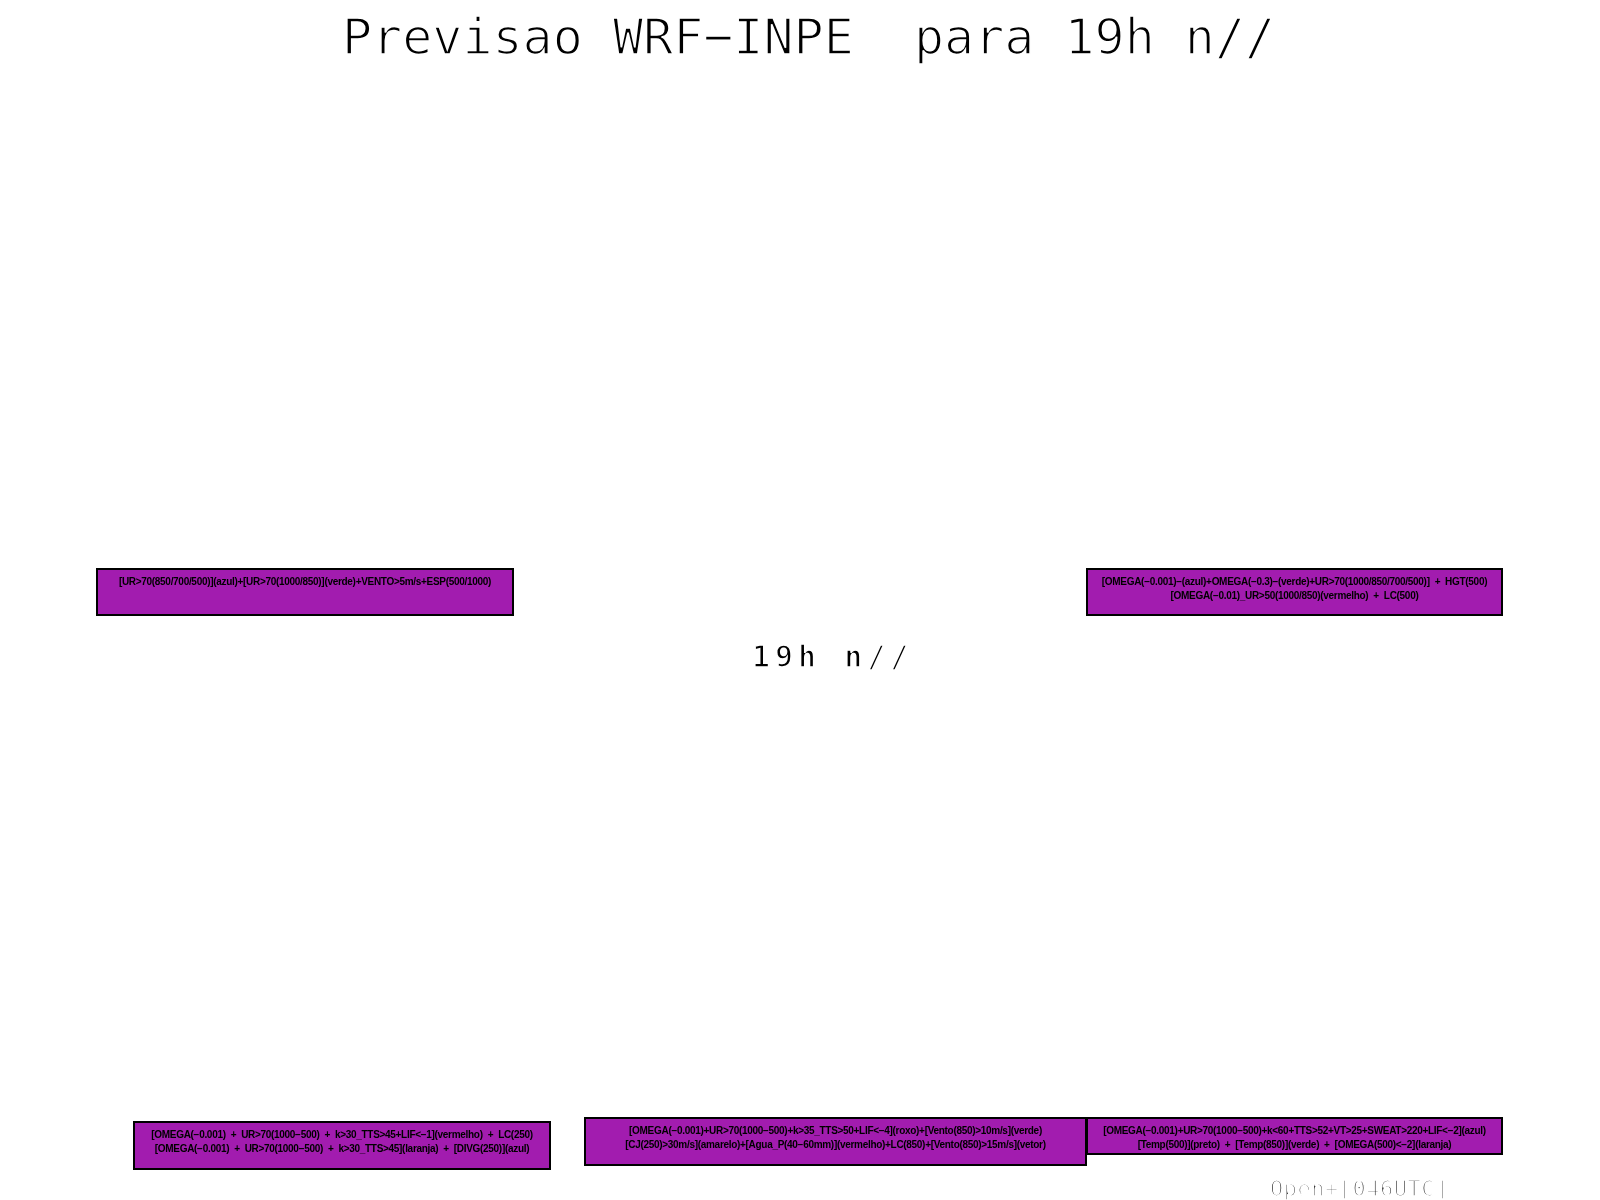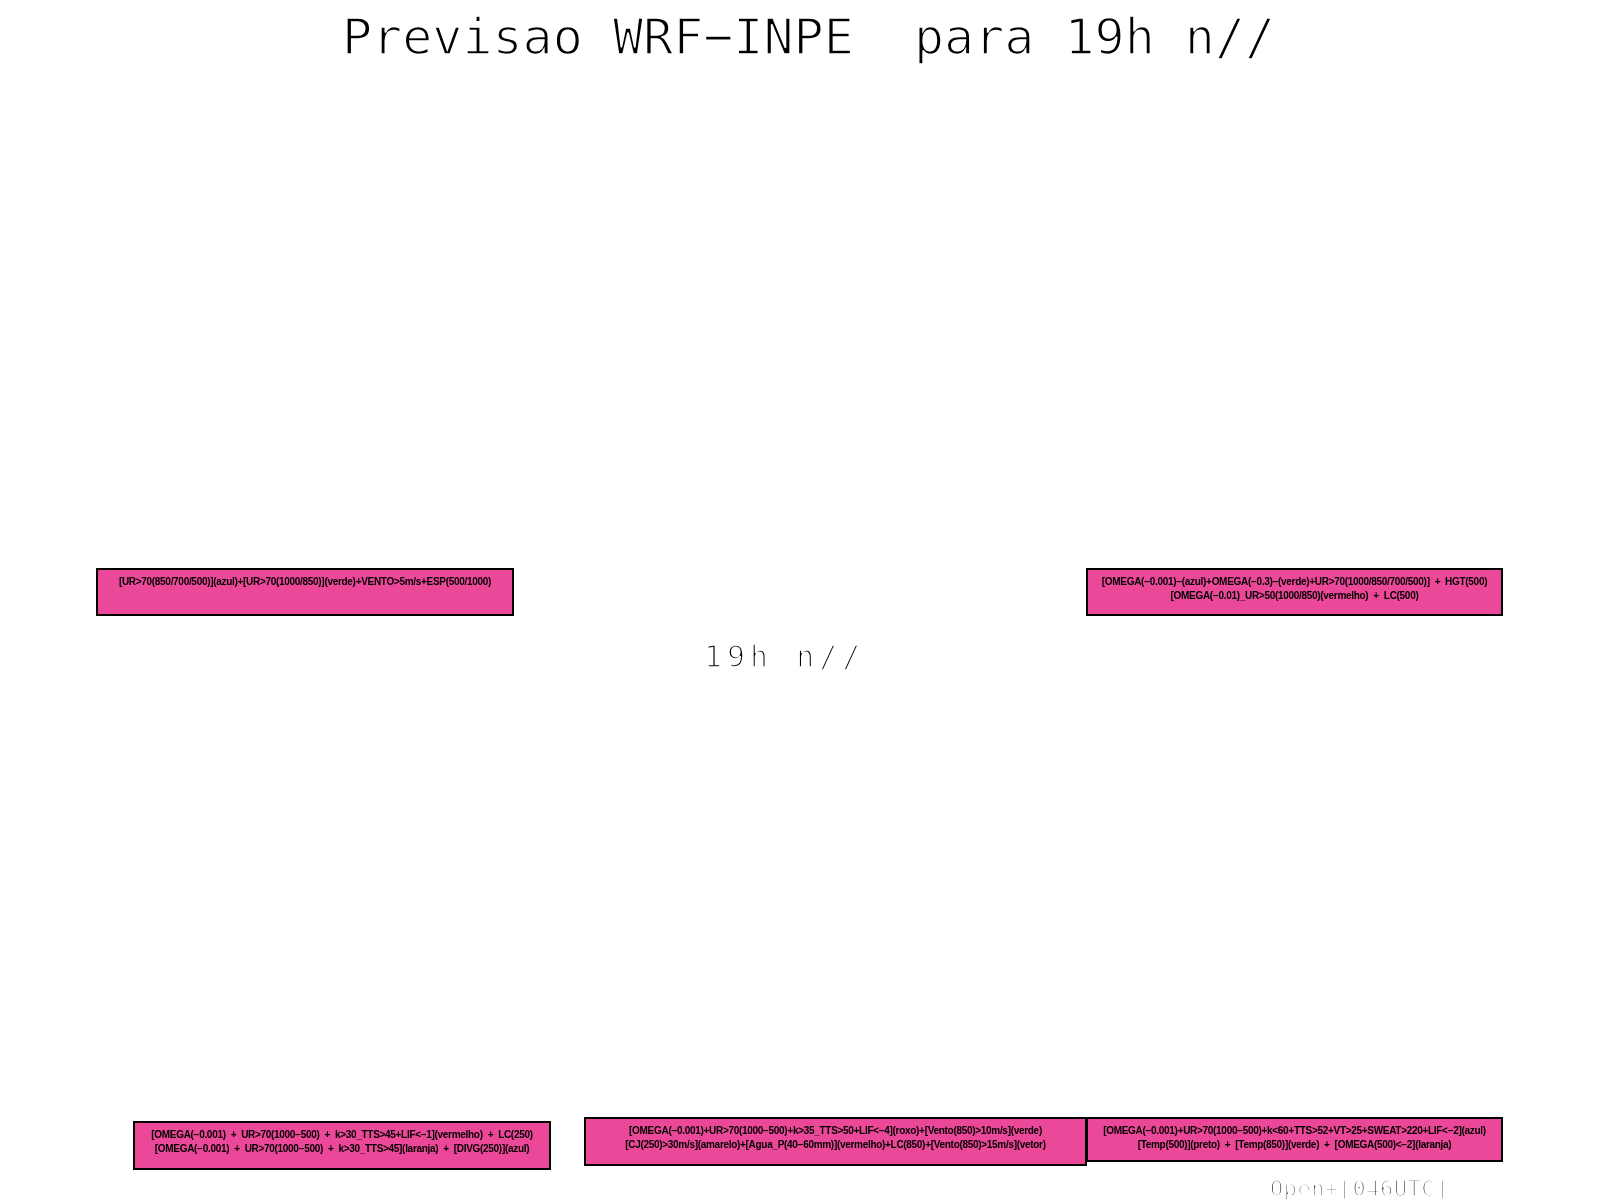--- a/index.html
+++ b/index.html
@@ -27,57 +27,58 @@
   }
   .title {
     left: 306px;
     top: 10px;
     font-size: 50px;
     line-height: 54px;
     letter-spacing: 0px;
     margin-left: 36px;
   }
   .center-label {
-    left: 704px;
+    left: 752px;
     top: 640px;
     font-size: 30px;
     line-height: 34px;
     letter-spacing: 5px;
+    font-weight: bold;
   }
   .footer-label {
     left: 1270px;
     top: 1176px;
     font-size: 22px;
     line-height: 26px;
     letter-spacing: 0.5px;
   }
   
   .panel {
     position: absolute;
     box-sizing: border-box;
     border: 2px solid #000000;
-    background: #ec4899;
+    background: #a21caf;
     padding-top: 5px;
   }
   .pline {
     font-family: "Liberation Sans", sans-serif;
     font-weight: bold;
     font-size: 10px;
     line-height: 13.5px;
     letter-spacing: -0.3px;
     text-align: center;
     white-space: pre;
     color: #000000;
   }
   .p-tl { left: 96px;  top: 568px;  width: 418px; height: 48px; }
   .p-tc { left: 593px; top: 568px;  width: 419px; height: 48px; }
   .p-tr { left: 1086px;top: 568px;  width: 417px; height: 48px; }
   .p-bl { left: 97px;  top: 1121px; width: 418px; height: 49px; margin-left: 36px; }
   .p-bc { left: 584px; top: 1117px; width: 503px; height: 49px; }
-  .p-br { left: 1086px;top: 1117px; width: 417px; height: 45px; }
+  .p-br { left: 1086px;top: 1117px; width: 417px; height: 38px; }
 </style>
 </head>
 <body>
 
 <div class="canvas">
 
   <div class="plotter title">Previsao WRF−INPE  para 19h n//</div>
 
   <div class="panel p-tl">
     <div class="pline">[UR&gt;70(850/700/500)](azul)+[UR&gt;70(1000/850)](verde)+VENTO&gt;5m/s+ESP(500/1000)</div>

